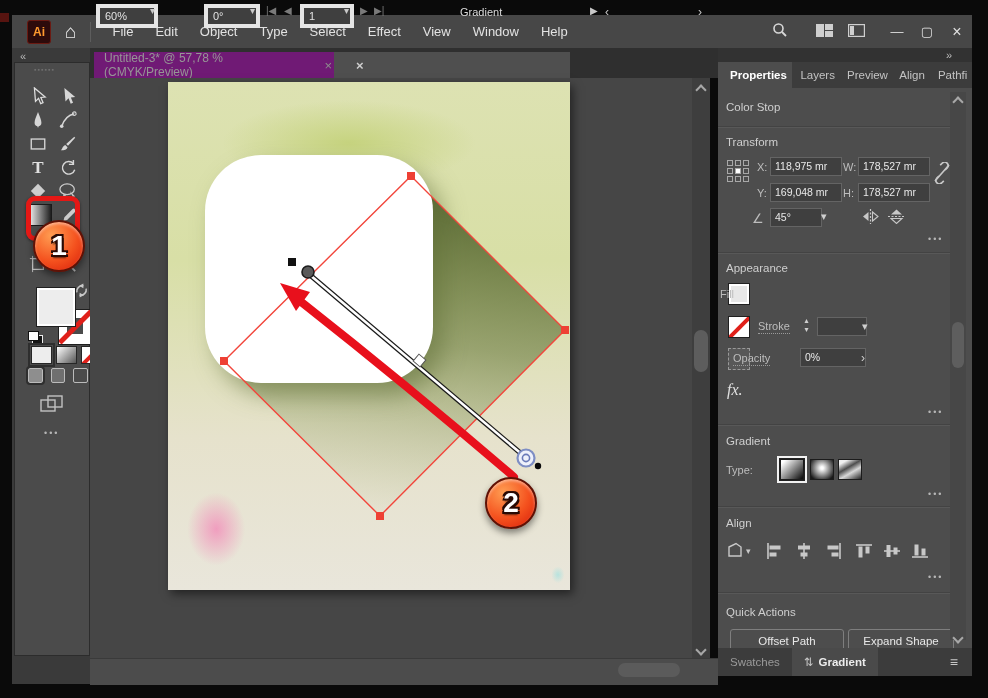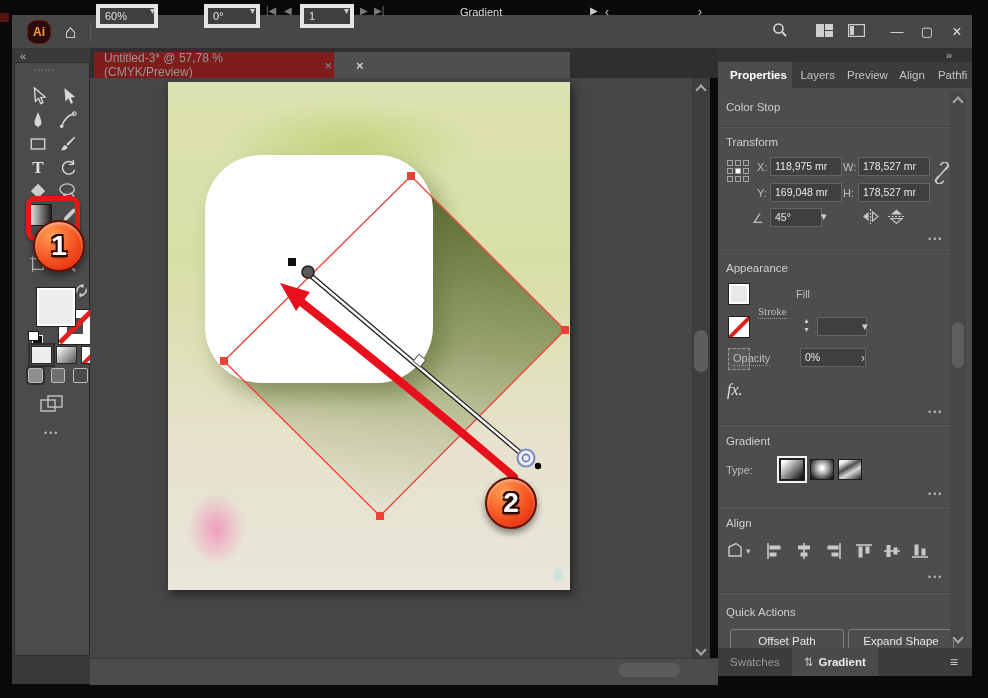--- a/index.html
+++ b/index.html
@@ -7,35 +7,35 @@
     width:988px;height:698px;position:relative;overflow:hidden;
     background:#0a0a0a;
     font-family:"Liberation Sans","DejaVu Sans",sans-serif;
     -webkit-font-smoothing:antialiased;
     user-select:none;
   }
   .abs{position:absolute;}
 
   
   .titlebar{left:12px;top:15px;width:960px;height:33px;background:#474747;display:flex;align-items:center;}
-  .ai-badge{width:22px;height:22px;margin-left:15px;background:#2d0b0b;border:1px solid #6b1a12;border-radius:9px;
+  .ai-badge{width:22px;height:22px;margin-left:15px;background:#2d0b0b;border:1px solid #6b1a12;border-radius:3px;
             color:#ff9a2e;font-size:12px;font-weight:bold;display:flex;align-items:center;justify-content:center;}
   .home{margin-left:14px;color:#e8e8e8;font-size:19px;line-height:1;}
   .tb-divider{width:1px;height:20px;background:#5d5d5d;margin:0 10px 0 14px;}
   .menus{display:flex;gap:0;}
   .menu-item{color:#e2e2e2;font-size:13px;padding:0 11px;line-height:33px;}
   .tb-right{margin-left:auto;display:flex;align-items:center;gap:0;}
   .tb-icon{width:32px;text-align:center;color:#d8d8d8;}
   .winbtn{width:30px;text-align:center;color:#e0e0e0;font-size:13px;line-height:33px;}
 
   
   .tabbar{left:90px;top:48px;width:628px;height:30px;background:#2f2f2f;}
   .doc-tab{position:absolute;top:4px;height:26px;display:flex;align-items:center;font-size:12px;padding:0 10px;}
   .doc-tab .close{margin-left:12px;font-size:13px;}
-  .tab-inactive{left:4px;width:228px;background:#7f1d1d;color:#969696;}
+  .tab-inactive{left:4px;width:228px;background:#701a75;color:#969696;}
   .tab-inactive .close{color:#8d8d8d;}
   .tab-active{left:244px;width:216px;background:#4f4f4f;color:#ececec;font-weight:bold;}
   .tab-active .close{color:#cfcfcf;}
 
   
   .toolcol{left:12px;top:48px;width:78px;height:636px;background:#3a3a3a;}
   .tool-collapse{left:20px;top:50px;color:#b9b9b9;font-size:11px;letter-spacing:-1px;}
   .toolpanel{left:14px;top:62px;width:74px;height:592px;background:#4b4b4b;border:1px solid #2c2c2c;}
   .dragdots{left:34px;top:66px;color:#6e6e6e;font-size:7px;letter-spacing:1px;}
   .tool{width:24px;height:24px;display:flex;align-items:center;justify-content:center;}
@@ -128,20 +128,31 @@
 </style>
 </head>
 <body>
 
 <div class="abs" style="left:0;top:13px;width:9px;height:9px;background:#571410;"></div>
 
 <div class="abs titlebar">
   <div class="ai-badge">Ai</div>
   <div class="home">⌂</div>
   <div class="tb-divider"></div>
+  <div class="menus">
+    <span class="menu-item">File</span>
+    <span class="menu-item">Edit</span>
+    <span class="menu-item">Object</span>
+    <span class="menu-item">Type</span>
+    <span class="menu-item">Select</span>
+    <span class="menu-item">Effect</span>
+    <span class="menu-item">View</span>
+    <span class="menu-item">Window</span>
+    <span class="menu-item">Help</span>
+  </div>
   <div class="tb-right">
     <span class="tb-icon">
       <svg width="16" height="16" viewBox="0 0 16 16">
           <circle cx="6.5" cy="6.5" r="4.5" fill="none" stroke="#d8d8d8" stroke-width="1.6"></circle>
           <line x1="10" y1="10" x2="14" y2="14" stroke="#d8d8d8" stroke-width="1.8"></line>
         </svg>
     </span>
     <span class="tb-icon" style="margin-left:12px;">
       <svg width="17" height="13" viewBox="0 0 17 13">
           <rect x="0" y="0" width="8" height="13" fill="#cfcfcf"></rect>
@@ -413,23 +424,23 @@
       <line x1="0" y1="7.5" x2="17" y2="7.5" stroke="#c8c8c8" stroke-width="1.2" stroke-dasharray="2,1.5"></line>
       <path d="M3,5.5 L14,5.5 L8.5,0.5 Z" fill="#c8c8c8"></path>
       <path d="M3,9.5 L14,9.5 L8.5,14.5 Z" fill="none" stroke="#c8c8c8" stroke-width="1.1"></path>
     </svg>
 </div>
 <span class="abs dots" style="left:928px;top:234px;">•••</span>
 <div class="divider" style="top:252px;"></div>
 
 <span class="sec-title" style="left:726px;top:262px;">Appearance</span>
 <div class="sw" style="left:728px;top:283px;"></div>
-<span class="flabel" style="left:796px;top:288px;">Fill</span>
+<span class="flabel" style="left:720px;top:288px;">Fill</span>
 <div class="sw sw-none" style="left:728px;top:316px;"></div>
-<span class="flabel dotted-u" style="left:758px;top:305px;font-family:Liberation Serif, serif;">Stroke</span>
+<span class="flabel dotted-u" style="left:758px;top:320px;">Stroke</span>
 <div class="abs" style="left:800px;top:316px;width:13px;height:18px;color:#cfcfcf;font-size:8px;line-height:9px;text-align:center;">
   <span>▴</span><br>
   <span>▾</span>
 </div>
 <div class="ffield" style="left:817px;top:317px;width:40px;"></div>
 <span class="flabel" style="left:862px;top:320px;color:#cfcfcf;">▾</span>
 <div class="sw sw-op" style="left:728px;top:348px;"></div>
 <span class="flabel dotted-u" style="left:733px;top:352px;">Opacity</span>
 <div class="ffield" style="left:800px;top:348px;width:56px;">0%</div>
 <span class="flabel" style="left:861px;top:351px;color:#cfcfcf;font-size:12px;">›</span>

